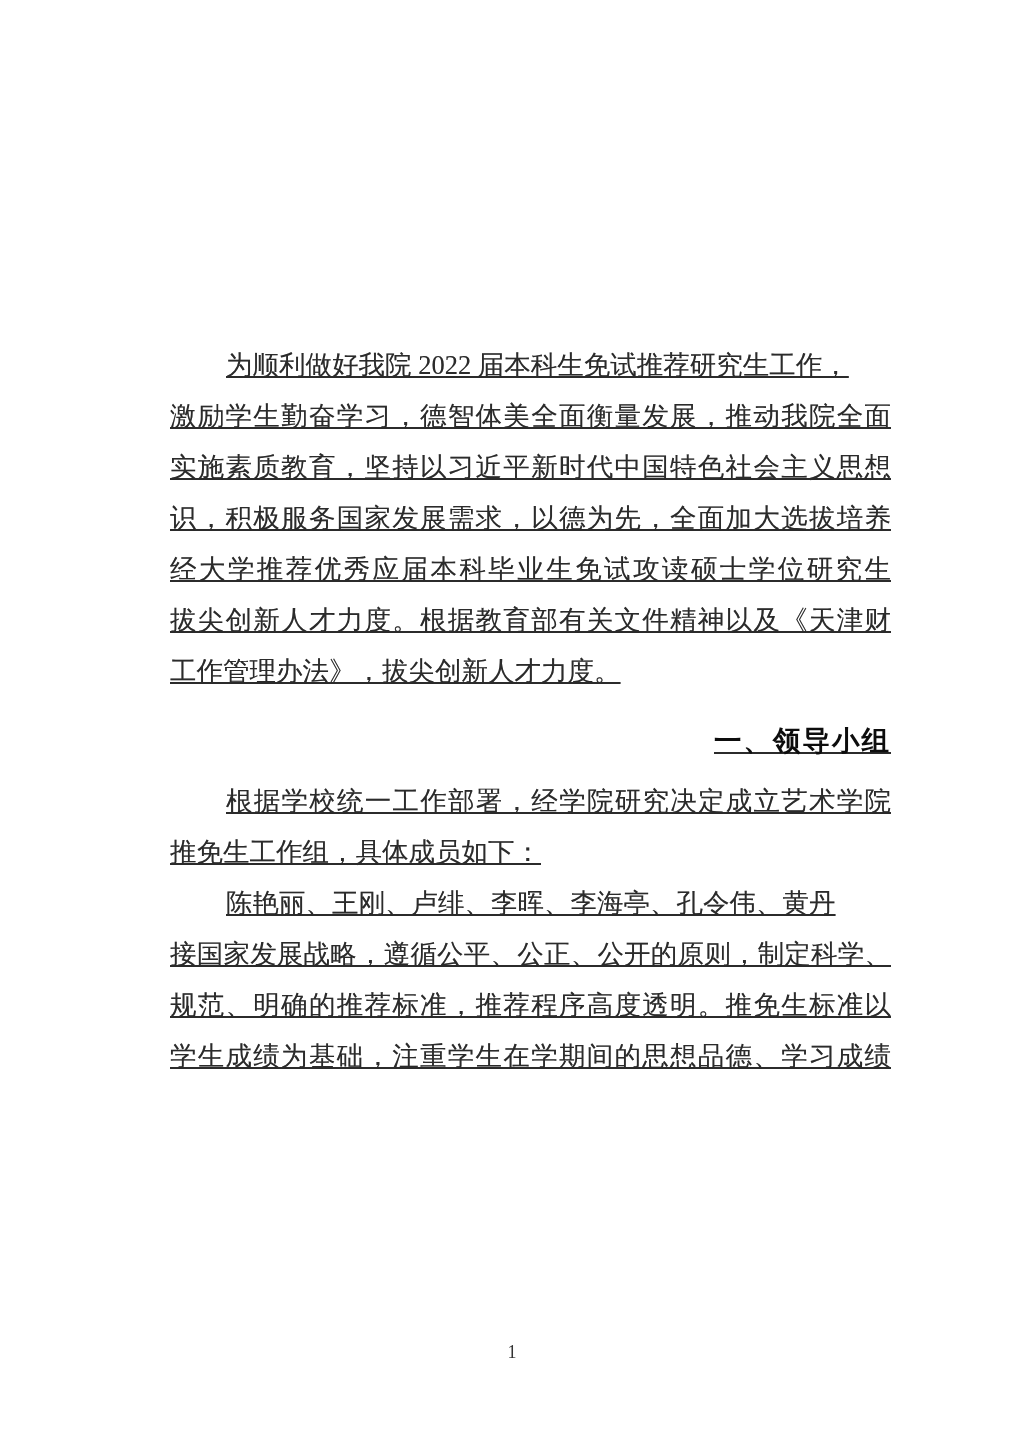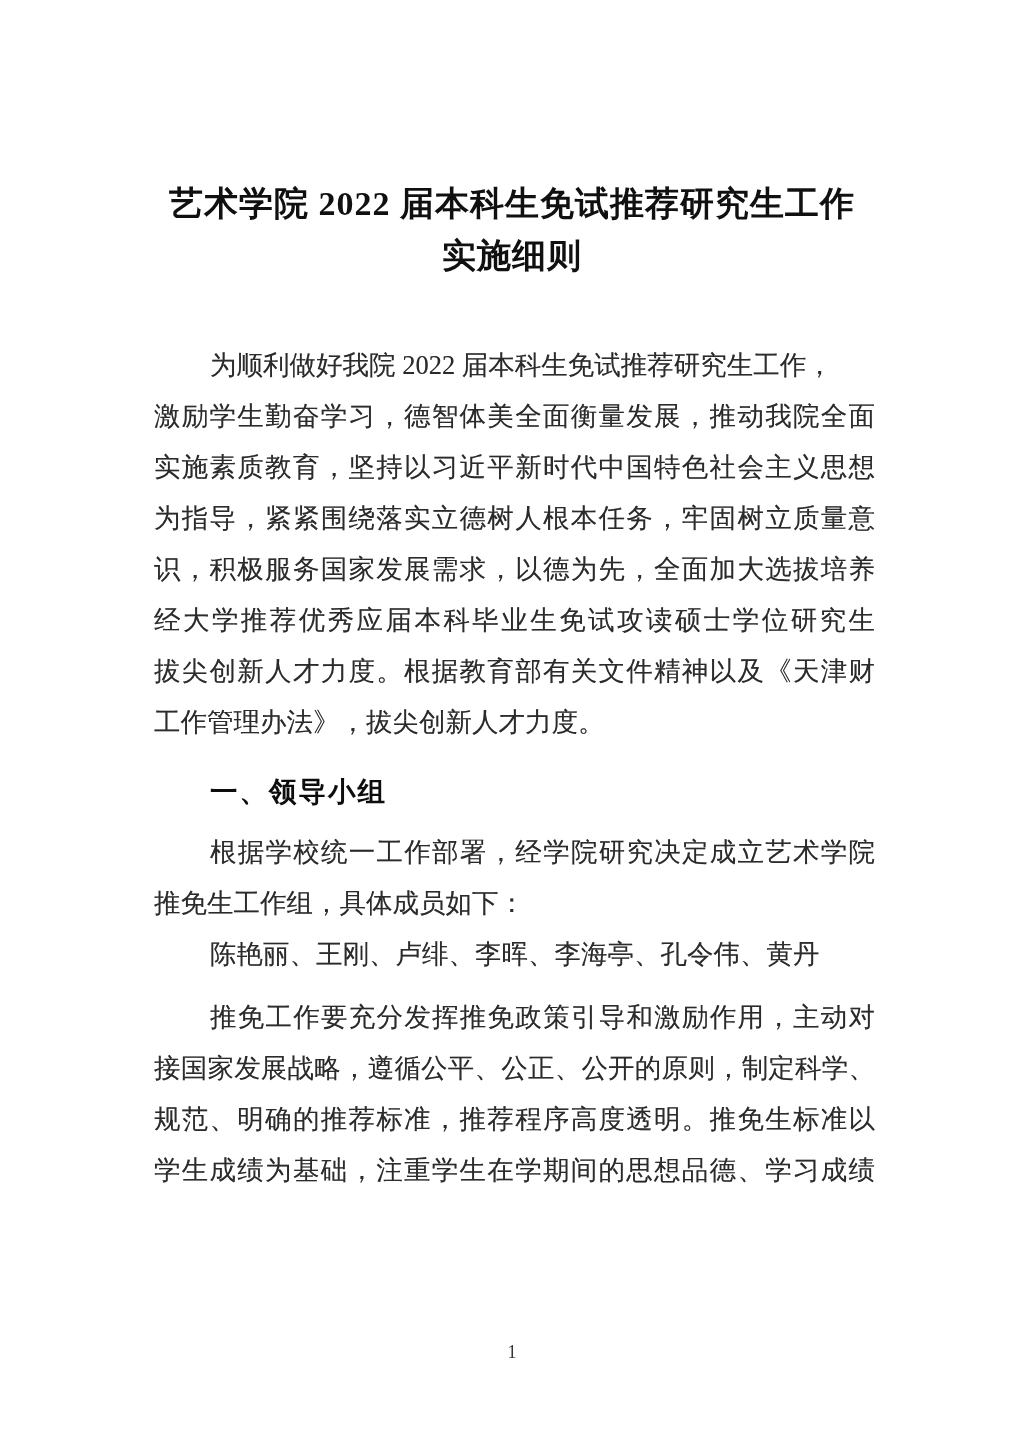--- a/index.html
+++ b/index.html
@@ -25,25 +25,26 @@
     text-align: center;
     font-size: 34px;
     line-height: 52px;
     font-weight: bold;
     color: #101010;
     letter-spacing: 1px;
   }
   .doc-body {
     position: absolute;
     top: 340px;
-    left: 154px;
+    left: 170px;
     width: 721px;
     font-size: 26.5px;
     line-height: 51px;
     text-shadow: 0 0 0.5px rgba(40,40,40,0.4);
+    text-decoration: underline;
   }
   .line {
     min-height: 51px;
   }
   .fill {
     text-align: justify;
     text-align-last: justify;
     text-justify: inter-character;
   }
   .indent {
@@ -54,64 +55,59 @@
     font-weight: bold;
     font-size: 27.5px;
     color: #0d0d0d;
     text-indent: 56px;
     letter-spacing: 2px;
     text-shadow: none;
   }
   .heading-1 {
     margin-top: 18px;
     margin-bottom: 10px;
+    text-align: right;
   }
   .para-gap {
     margin-top: 12px;
   }
   .page-number {
     position: absolute;
     top: 1340px;
     left: 0;
     width: 1024px;
     text-align: center;
     font-size: 18px;
     line-height: 24px;
     color: #333333;
   }
 </style>
 </head>
 <body>
 
 <div class="page">
 
-  <h1 class="doc-title">
-    <div>艺术学院 2022 届本科生免试推荐研究生工作</div>
-    <div>实施细则</div>
-  </h1>
 
   <div class="doc-body">
 
     <div class="line indent">为顺利做好我院 2022 届本科生免试推荐研究生工作，</div>
     <div class="line fill">激励学生勤奋学习，德智体美全面衡量发展，推动我院全面</div>
     <div class="line fill">实施素质教育，坚持以习近平新时代中国特色社会主义思想</div>
-    <div class="line fill">为指导，紧紧围绕落实立德树人根本任务，牢固树立质量意</div>
     <div class="line fill">识，积极服务国家发展需求，以德为先，全面加大选拔培养</div>
     <div class="line fill">经大学推荐优秀应届本科毕业生免试攻读硕士学位研究生</div>
     <div class="line fill">拔尖创新人才力度。根据教育部有关文件精神以及《天津财</div>
     <div class="line">工作管理办法》，拔尖创新人才力度。</div>
 
     <div class="line heading heading-1">一、领导小组</div>
 
     <div class="line fill indent">根据学校统一工作部署，经学院研究决定成立艺术学院</div>
     <div class="line">推免生工作组，具体成员如下：</div>
     <div class="line indent">陈艳丽、王刚、卢绯、李晖、李海亭、孔令伟、黄丹</div>
 
 
-    <div class="line fill indent para-gap">推免工作要充分发挥推免政策引导和激励作用，主动对</div>
     <div class="line fill">接国家发展战略，遵循公平、公正、公开的原则，制定科学、</div>
     <div class="line fill">规范、明确的推荐标准，推荐程序高度透明。推免生标准以</div>
     <div class="line fill">学生成绩为基础，注重学生在学期间的思想品德、学习成绩</div>
 
   </div>
 
   <div class="page-number">1</div>
 
 </div>
 

